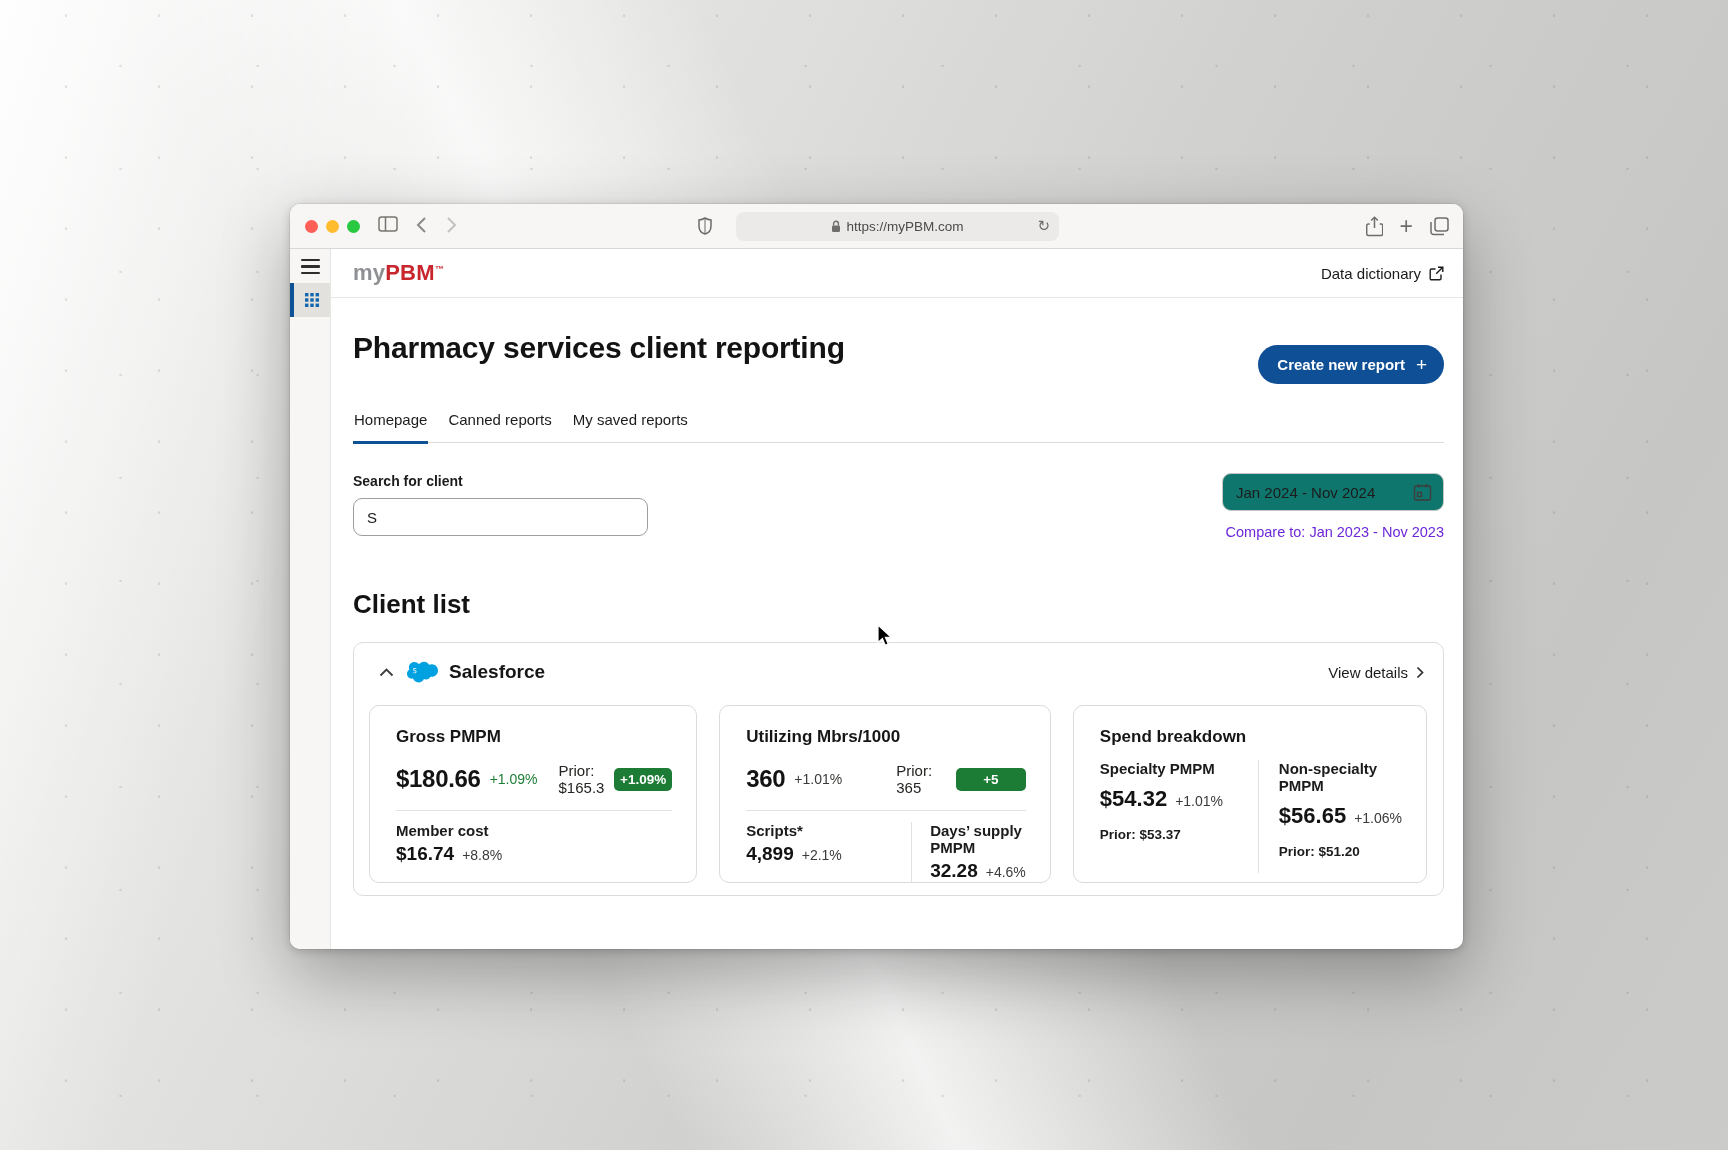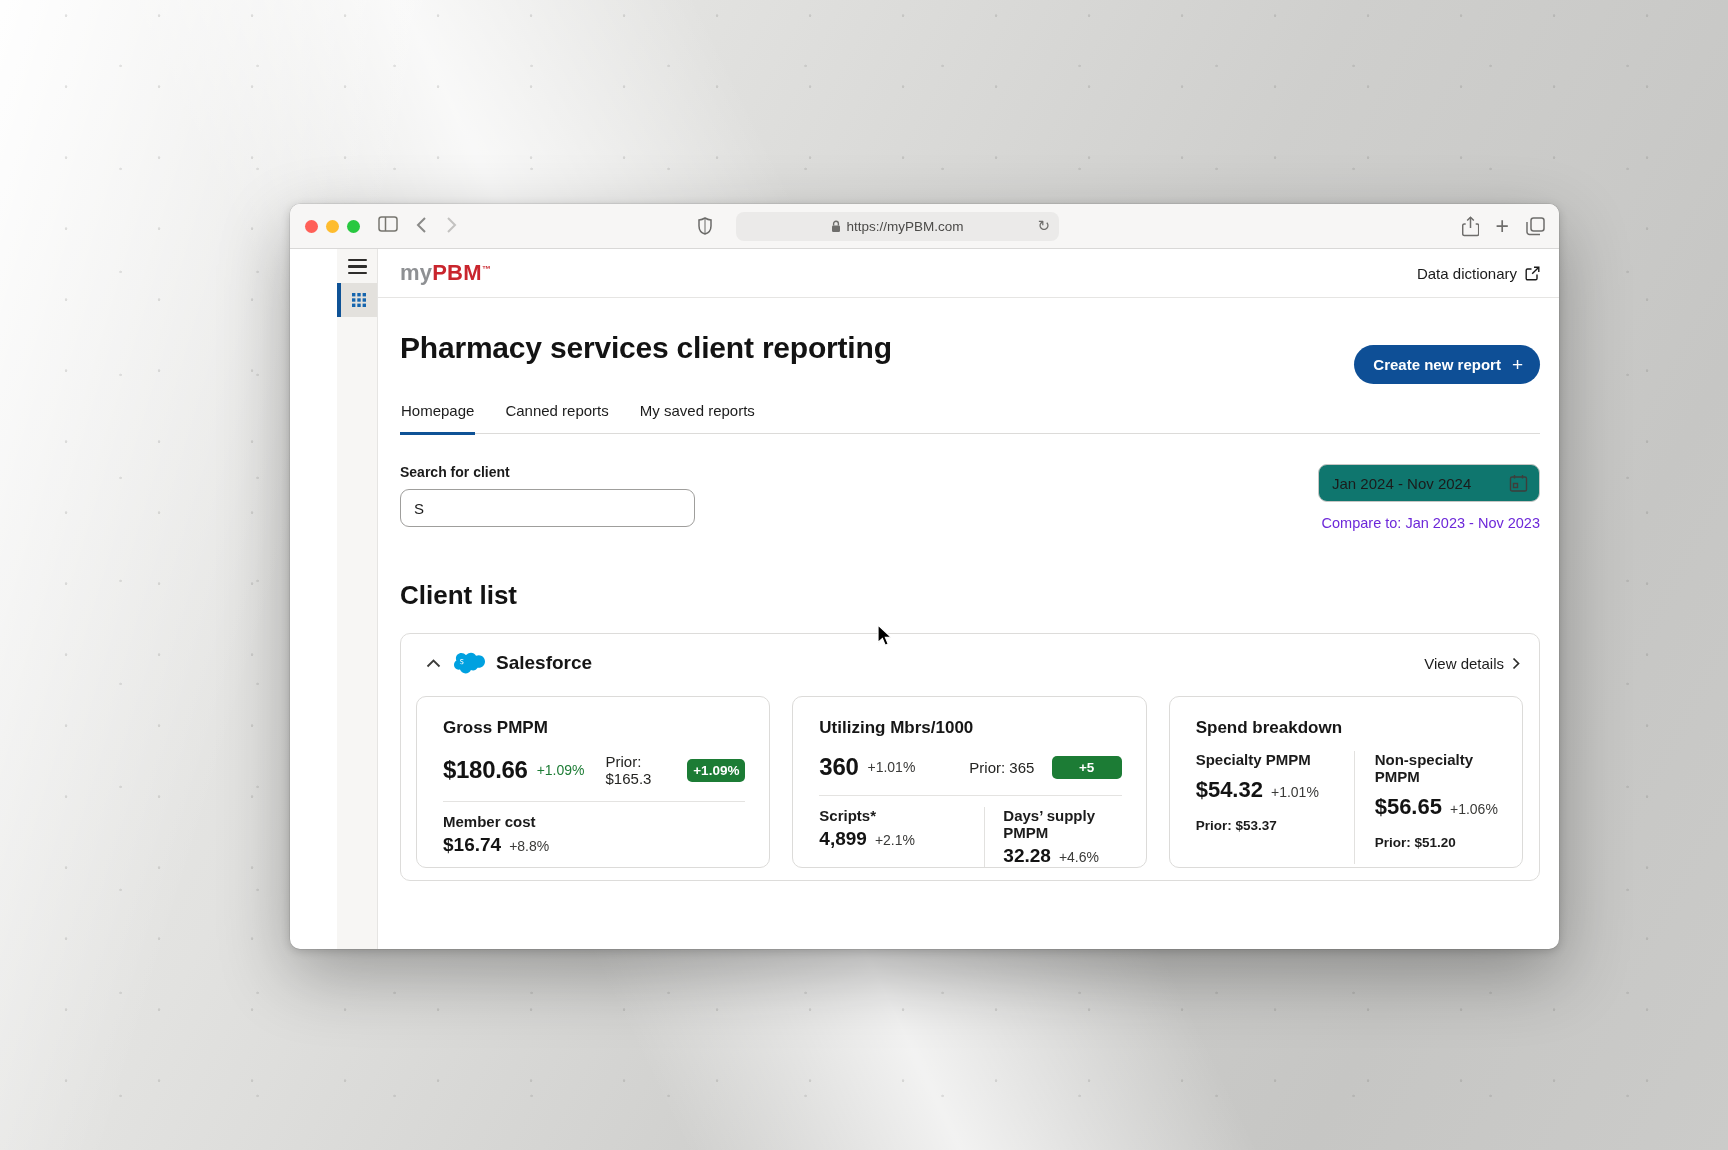--- a/index.html
+++ b/index.html
@@ -11,21 +11,21 @@
       radial-gradient(circle at 88% 64%, rgba(80,80,78,.14) 1px, transparent 1.6px),
       linear-gradient(107deg, rgba(255,255,255,.95) 0%, rgba(255,255,255,0) 22%),
       linear-gradient(64deg, rgba(255,255,255,0) 30%, rgba(255,255,255,.75) 42%, rgba(255,255,255,0) 55%),
       linear-gradient(118deg,#f0f0ef 0%, #e2e2e0 30%, #cfcfcd 58%, #c6c6c4 82%, #cbcbc9 100%);
     background-size: 93px 71px, 137px 103px, 100% 100%, 100% 100%, 100% 100%;
     position:relative;
   }
 
   
   .window{
-    position:absolute; left:290px; top:204px; width:1269px; height:745px;
+    position:absolute; left:290px; top:204px; width:1173px; height:745px;
     background:#fff; border-radius:10px; overflow:hidden;
     box-shadow:0 25px 70px rgba(0,0,0,.30), 0 2px 10px rgba(0,0,0,.18), 0 0 0 .5px rgba(0,0,0,.12);
     display:flex; flex-direction:column;
   }
 
   
   .toolbar{ height:45px; background:#f7f6f5; border-bottom:1px solid #d9d8d7; position:relative; flex:0 0 auto; }
   .traffic{ position:absolute; left:15px; top:16px; display:flex; gap:8px; }
   .dot{ width:13px; height:13px; border-radius:50%; }
   .dot.red{ background:#ff5f57; } .dot.yellow{ background:#febc2e; } .dot.green{ background:#28c840; }
@@ -37,21 +37,21 @@
   .urlbar{
     position:absolute; left:446px; top:8px; width:323px; height:29px;
     background:#ebeae9; border-radius:8px; display:flex; align-items:center; justify-content:center;
     color:#4c4b49; font-size:13.5px;
   }
   .urlbar .lock{ margin-right:5px; display:inline-flex; color:#6f6e6c; }
   .reload{ position:absolute; right:9px; top:5px; font-size:15px; color:#6f6e6c; }
   .tr-icons{ position:absolute; right:14px; top:0; height:45px; display:flex; align-items:center; gap:17px; color:#6e6d6b; }
 
   
-  .app{ flex:1; display:flex; min-height:0;padding-left:47px; }
+  .app{ flex:1; display:flex; min-height:0; }
   .app-sidebar{ width:41px; background:#f7f6f4; border-right:1px solid #e6e5e3; position:relative; flex:0 0 auto; }
   .hamburger{ position:absolute; top:10px; left:11px; width:19px; cursor:pointer; }
   .hamburger span{ display:block; height:2.1px; background:#2e2d2b; margin:0 0 4.4px 0; border-radius:1px; }
   .nav-selected{
     position:absolute; top:34px; left:0; right:0; height:34px;
     background:#e3e1dd; border-left:4px solid #0e5296;
     display:flex; align-items:center; justify-content:center;
   }
   .app-main{ flex:1; display:flex; flex-direction:column; min-width:0; }
 
@@ -69,21 +69,21 @@
 
   .title-row{ margin-top:33px; display:flex; align-items:flex-start; justify-content:space-between; }
   h1{ font-size:30px; font-weight:700; color:#131313; letter-spacing:-.2px; line-height:34px; }
   .create-btn{
     margin-top:14px; height:39px; border:none; border-radius:20px; background:#0e4f96; color:#fff;
     font-family:inherit; font-size:15px; font-weight:600; padding:0 17px 0 19px;
     display:flex; align-items:center; gap:11px; cursor:pointer;text-align:center;
   }
   .create-btn .plus{ font-size:19px; font-weight:400; line-height:1; }
 
-  .tabs{ margin-top:18px; display:flex; gap:29px; border-bottom:1px solid #dcdbd9; }
+  .tabs{ margin-top:27px; display:flex; gap:19px; border-bottom:1px solid #dcdbd9; }
   .tab{ font-size:15px; color:#1c1c1c; padding:0 1px 13px 1px; cursor:pointer; position:relative; }
   .tab.active{ border-bottom:3px solid #0e5296; margin-bottom:-2px; }
 
   .filter-row{ margin-top:30px; display:flex; justify-content:space-between; align-items:flex-start; }
   .field-label{ font-size:14px; font-weight:700; color:#1b1b1b; }
   .search-input{
     display:block; margin-top:9px; width:295px; height:38px; border:1px solid #9f9e9c; border-radius:9px;
     font-family:inherit; font-size:15px; color:#1b1b1b; padding:0 13px; background:#fff;
   }
   .date-wrap{ text-align:right; }

